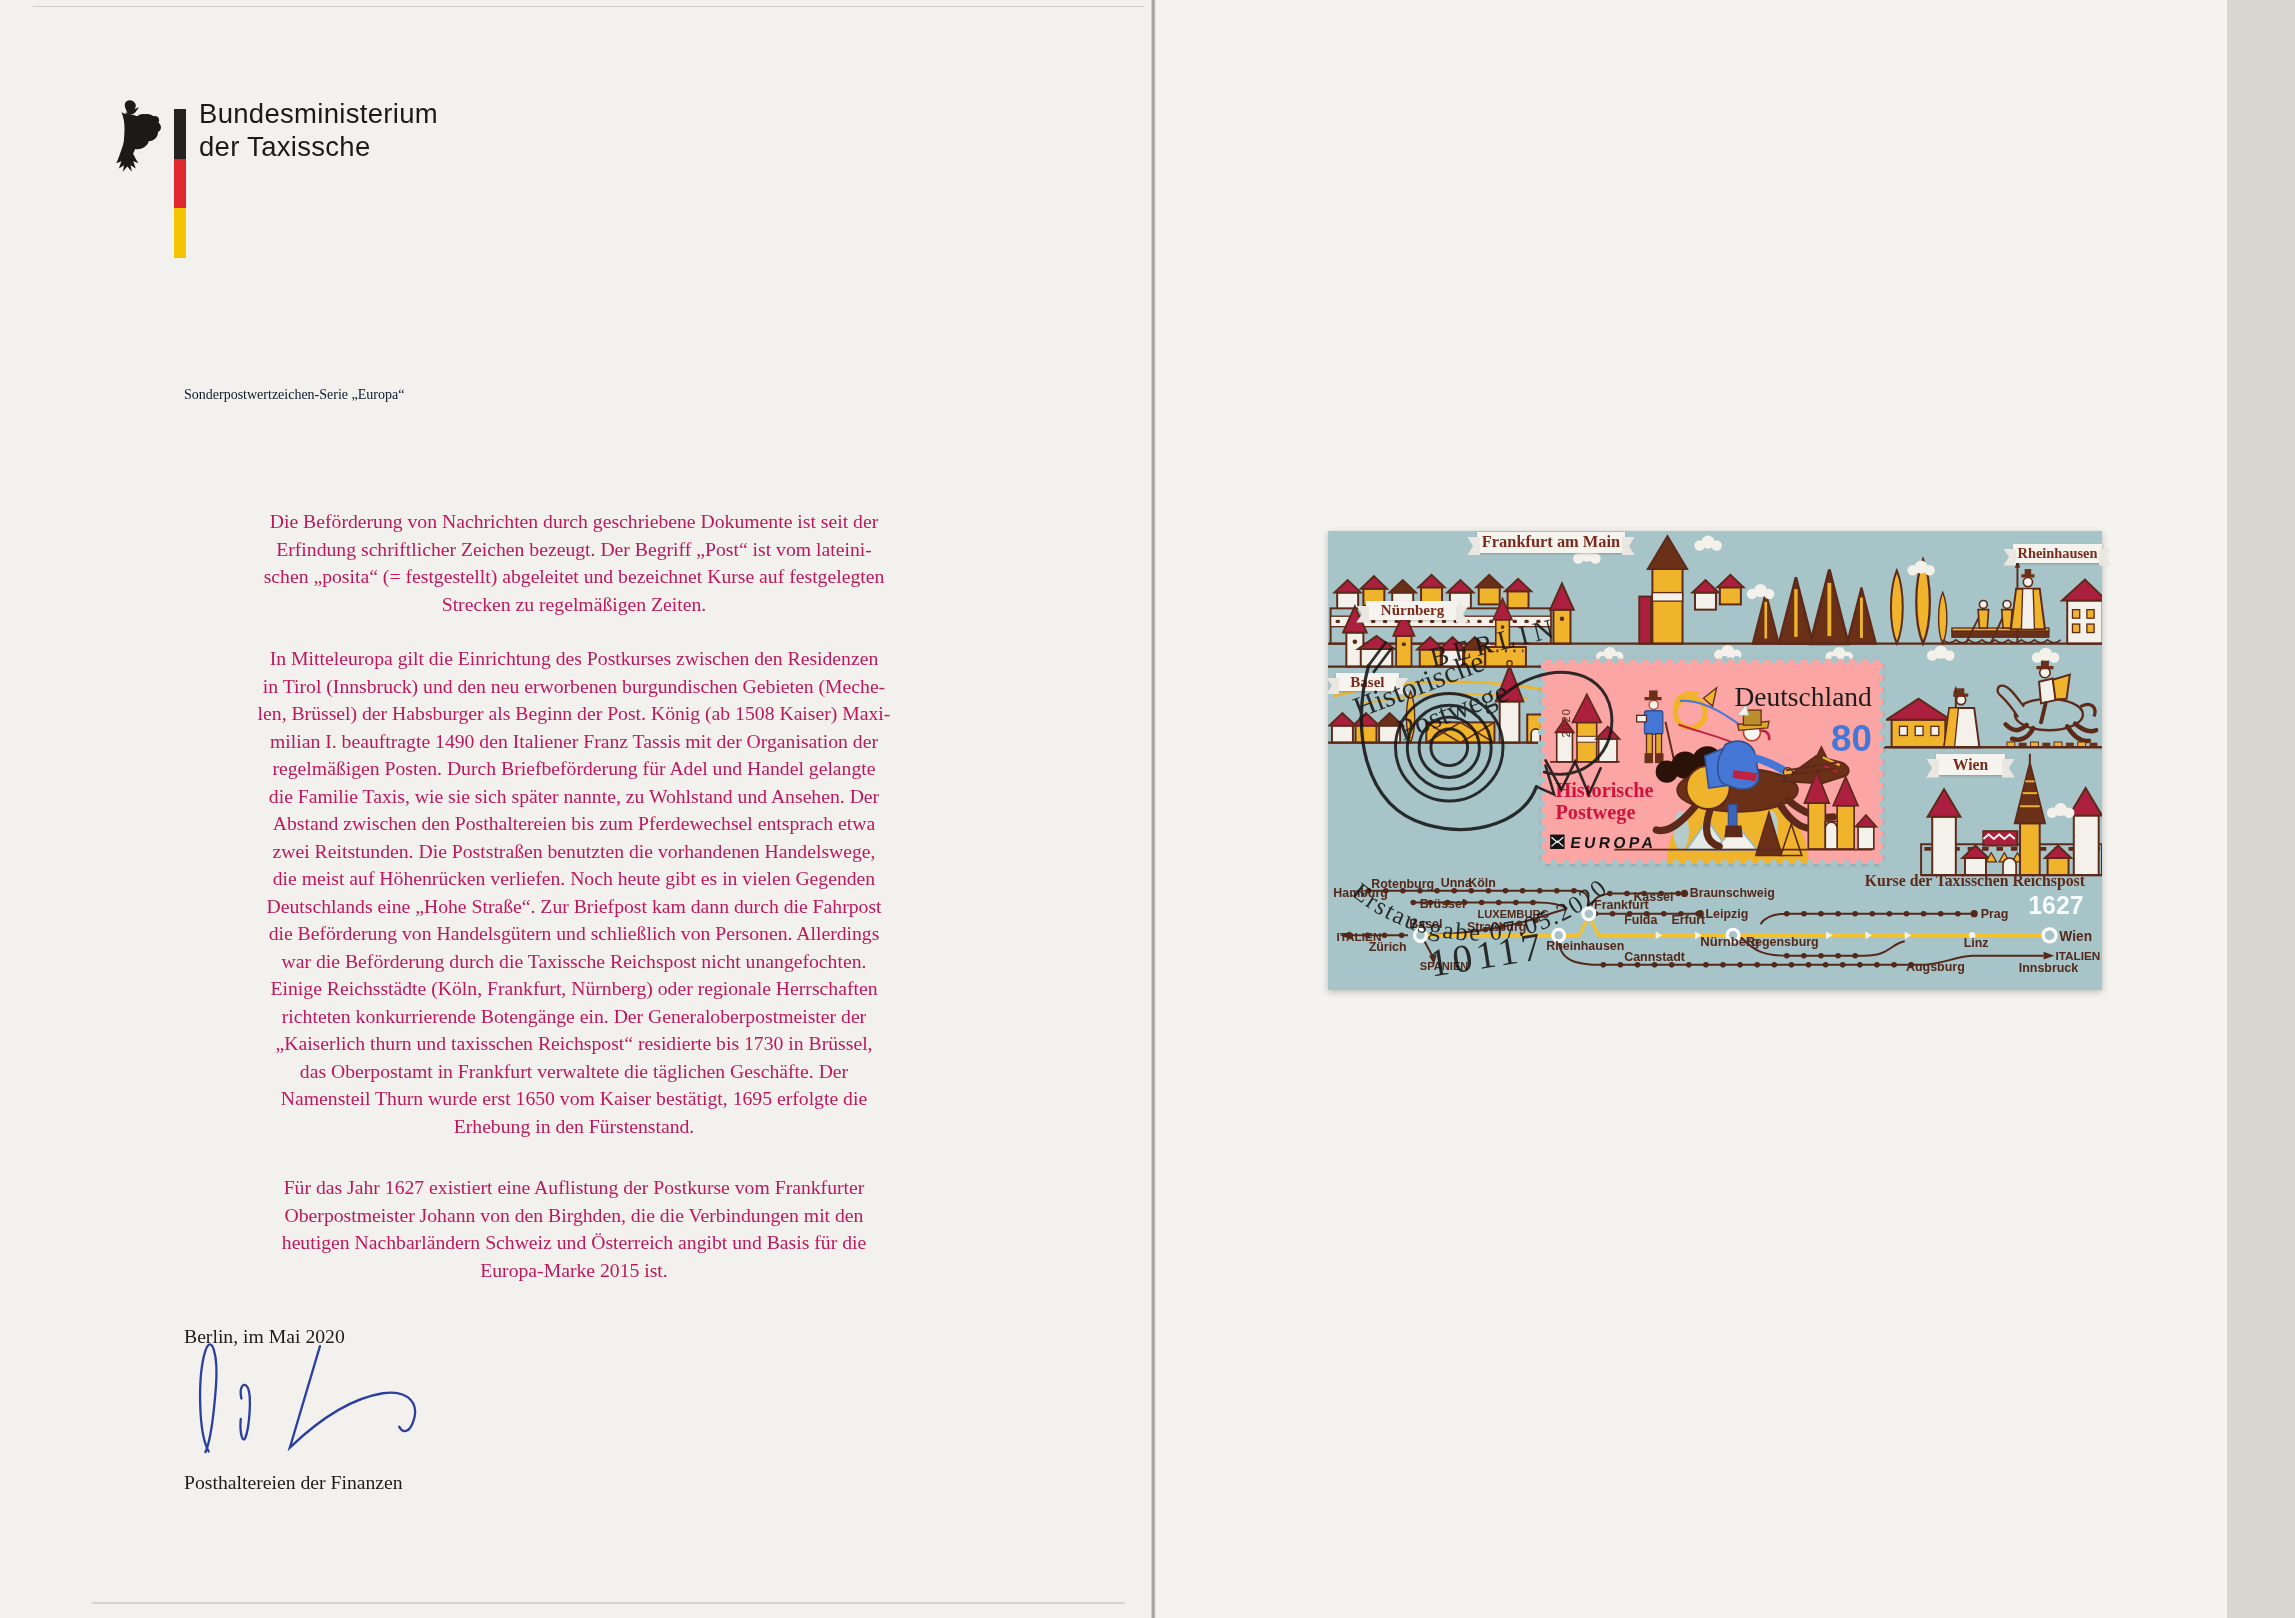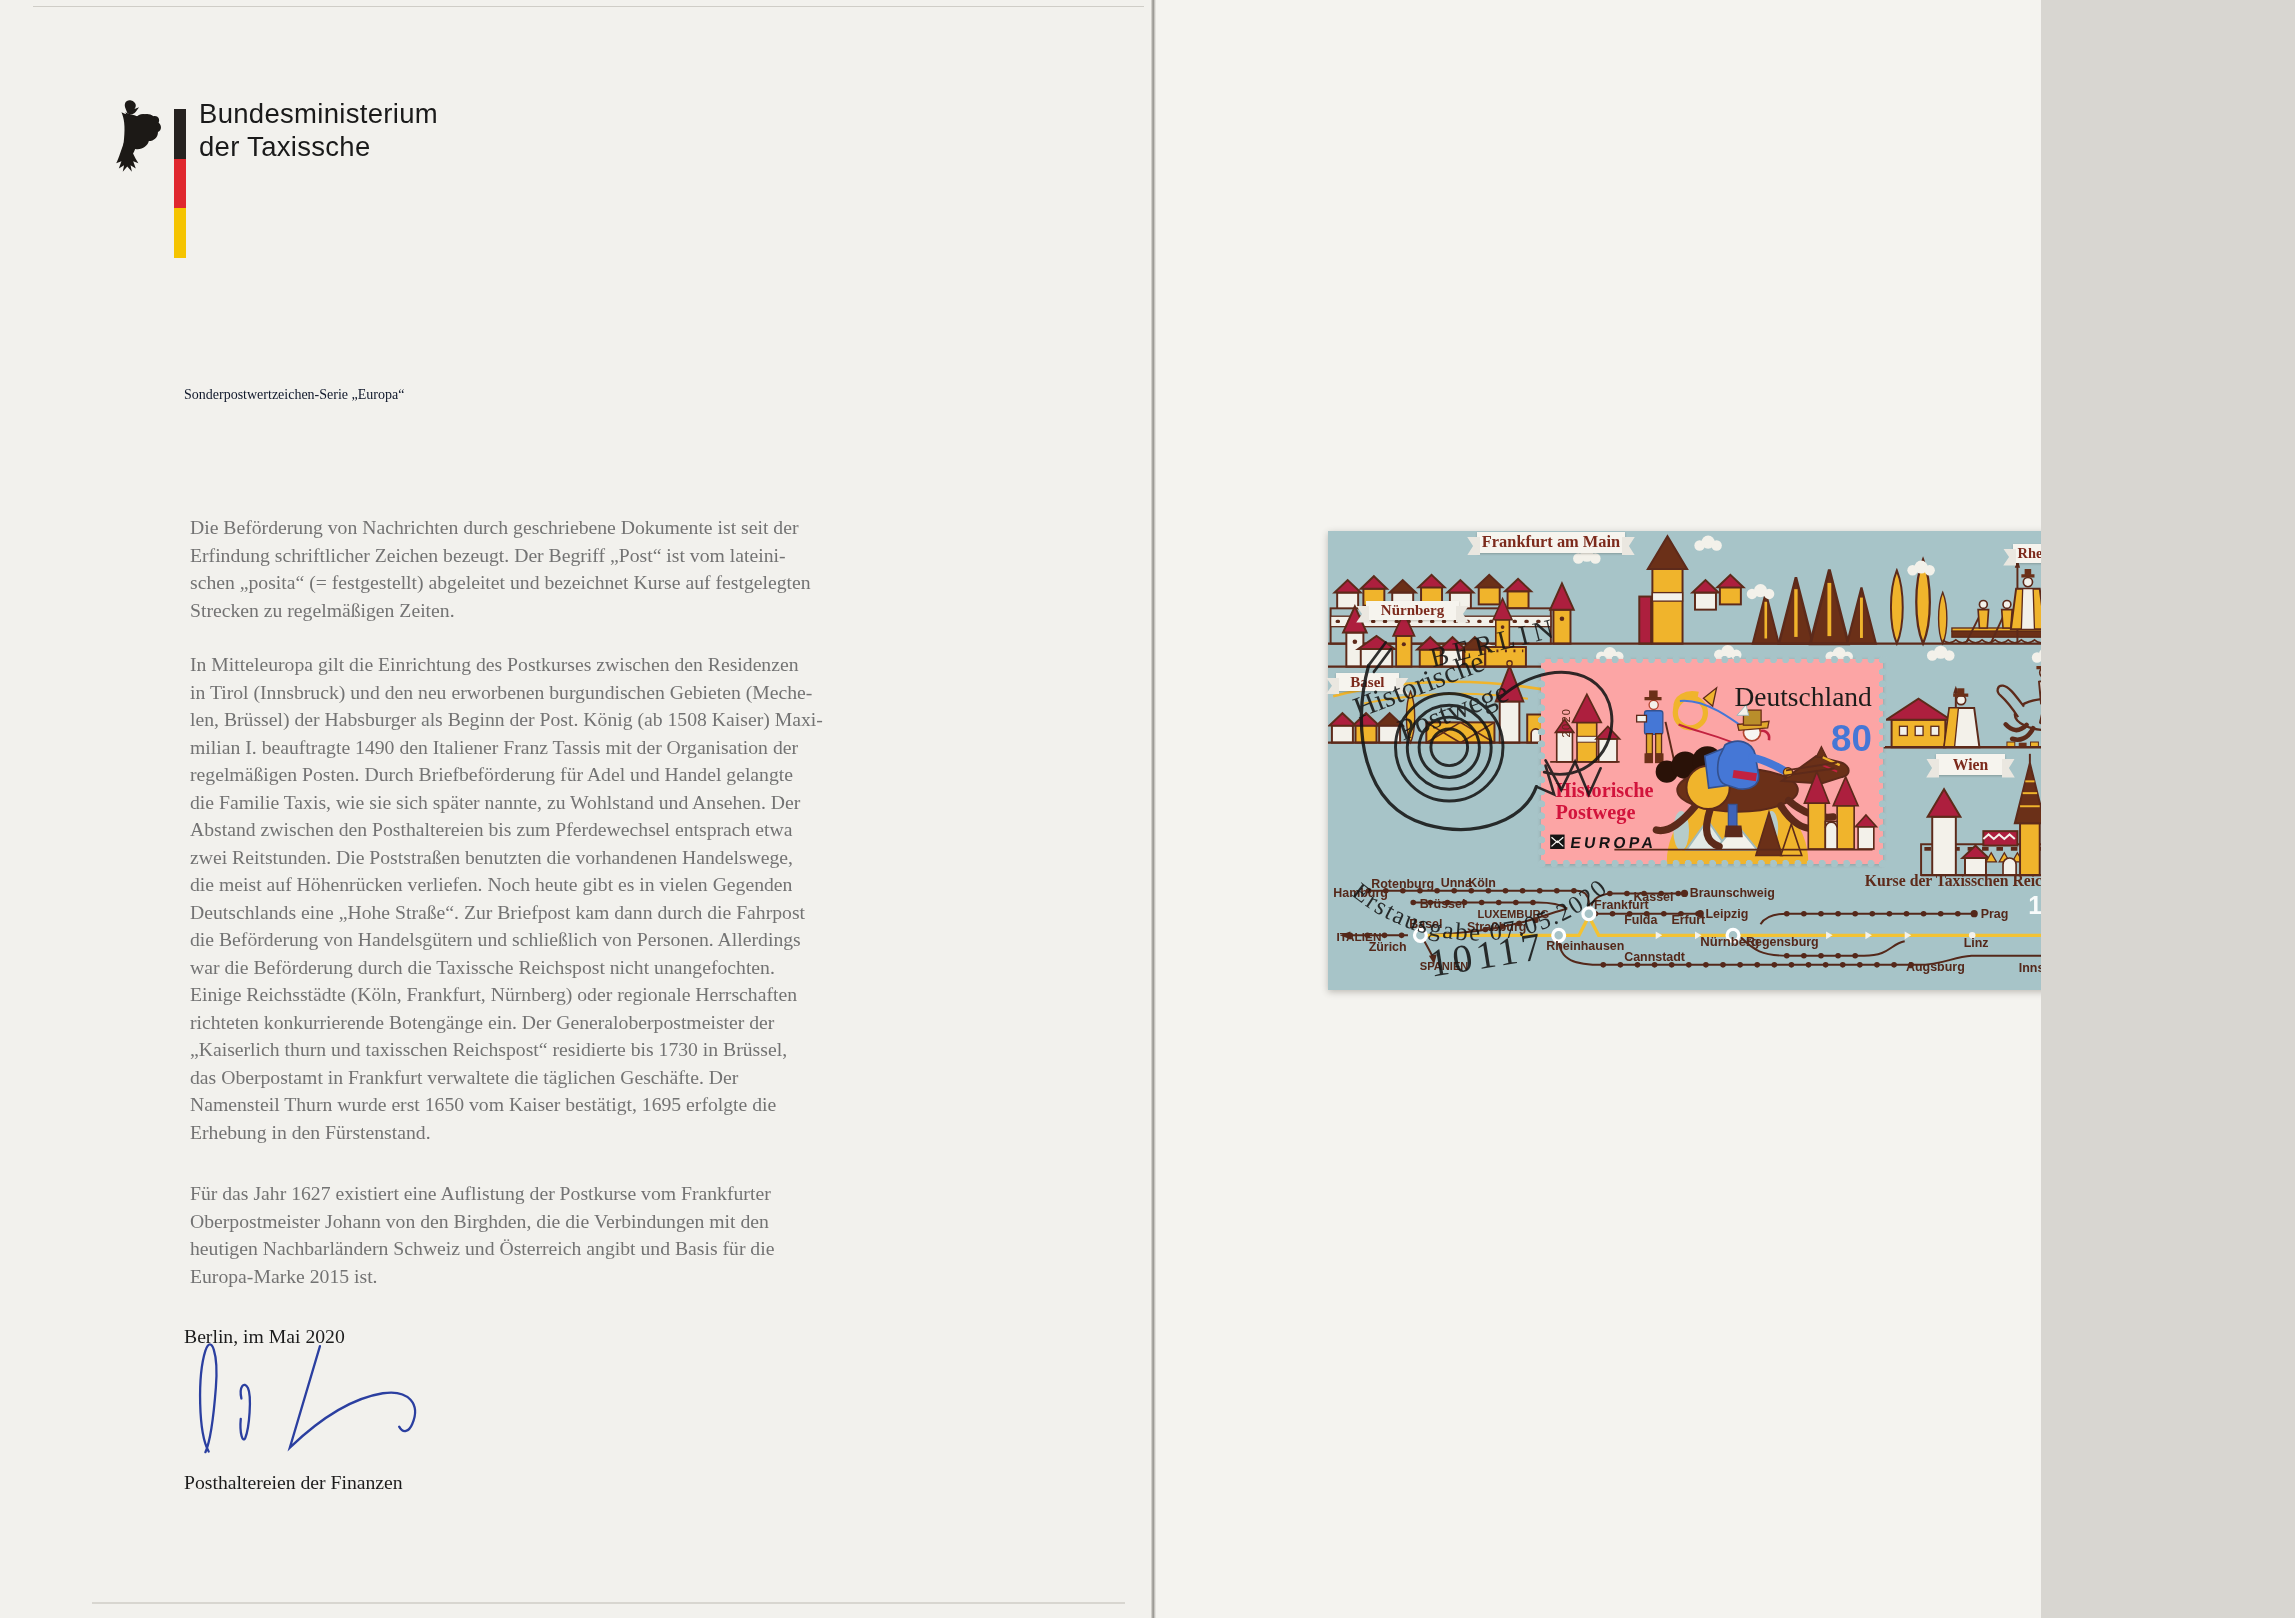--- a/index.html
+++ b/index.html
@@ -1,42 +1,42 @@
 <!DOCTYPE html>
 <html style="font-size:10.5px"><head>
 <meta charset="utf-8">
 <style>
   :root{
     --sheet:#a7c4c8; --brown:#5d2a1a; --dkbrown:#6b3018; --red:#ad1f3e;
     --yellow:#f0b42c; --white:#f3f1ea; --ink:#1d1d1b;
   }
   html,body{margin:0;padding:0;}
   body{background:#d8d6d1;font-family:"Liberation Serif",serif;}
-  .scan{position:relative;width:2041px;height:1619px;background:#efEEEa;overflow:hidden;}
+  .scan{position:relative;width:2227px;height:1619px;background:#efEEEa;overflow:hidden;}
   .page{position:absolute;top:0;height:1619px;}
   .page-left{left:0;width:1151px;background:#f2f1ed;}
   .page-left::before{content:"";position:absolute;left:33px;top:5.9px;right:6.6px;height:1.3px;background:#cfcdc7;}
   .page-left::after{content:"";position:absolute;left:92px;right:26px;top:1602px;height:2px;background:#d8d6d0;}
   .fold{position:absolute;top:0;left:1151px;width:4.6px;height:1619px;
         background:linear-gradient(90deg,#e3e1dc, #8f8d88 45%, #b9b7b2 60%, #f0efeb);}
   .page-right{left:1156px;width:1140px;background:#f4f3ef;}
 
   
   .eagle{position:absolute;left:90px;top:98px;width:72px;height:77px;}
   .flagbar{position:absolute;left:174px;top:109px;width:11.8px;height:149px;display:flex;flex-direction:column;}
   .flagbar i{flex:1;}
   .fb{background:#262220;} .fr{background:#e0272e;} .fg{background:#f5c400;}
   .logo-text{position:absolute;left:199px;top:97px;font-family:"Liberation Sans",sans-serif;
              font-size:27.5px;line-height:33px;color:#1a1a1a;font-weight:500;letter-spacing:0.3px;}
   .logo-text span{display:block;}
   .eyebrow{position:absolute;left:184px;top:387px;font-size:14px;color:#0f172a;}
   .title{position:absolute;left:183px;top:411px;margin:0;font-family:"DejaVu Serif","Liberation Serif",serif;
          font-size:34px;font-weight:700;color:#161616;letter-spacing:0.3px;}
-  .body{position:absolute;left:184px;margin:6px;font-size:19.7px;line-height:27.5px;color:#737373;
-        white-space:pre-line;width:780px;}
+  .body{position:absolute;left:184px;margin:0;font-size:19.7px;line-height:27.5px;color:#be185d;
+        white-space:pre-line;width:780px;text-align:center;}
   .p1{top:508px;} .p2{top:645px;} .p3{top:1174px;}
   .dateline{position:absolute;left:184px;top:1325px;font-size:19.7px;color:#1c1c1c;}
   .signature{position:absolute;left:189px;top:1335px;width:275px;height:144px;}
   .sig-caption{position:absolute;left:184px;top:1471px;font-size:19.7px;color:#1c1c1c;}
 
   
   .sheet{position:absolute;left:172px;top:531px;width:774px;height:459px;background:var(--sheet);
          box-shadow:0 2px 6.6px rgba(60,55,45,.30);}
   .sheet-art{position:absolute;inset:0;z-index:1;}
   .banner{position:absolute;z-index:5;background:#f6f4ee;color:#7c2a1c;

